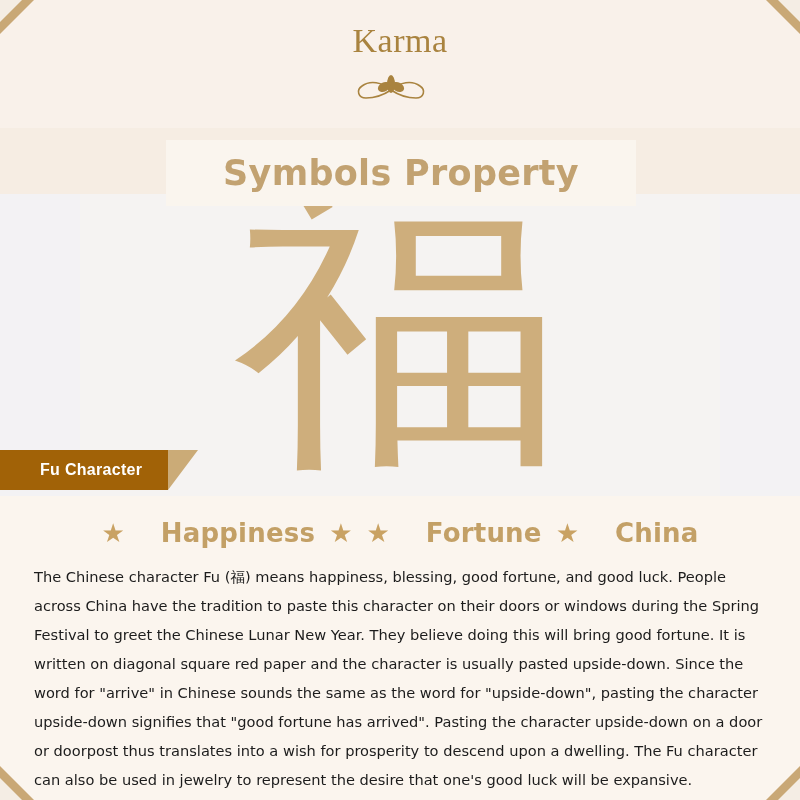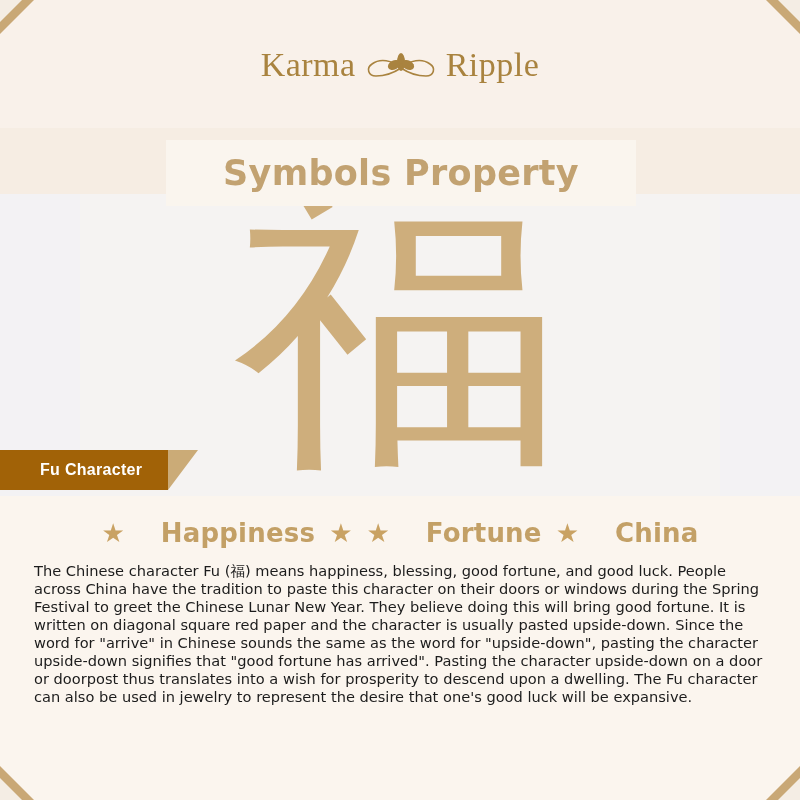--- a/index.html
+++ b/index.html
@@ -77,23 +77,24 @@
     width: 800px;
     height: 128px;
     background: #f9f1ea;
     display: flex;
     align-items: center;
     justify-content: center;
     z-index: 2;
   }
   .brand {
     display: flex;
-    align-items: flex-end;
+    align-items: flex-start;
     gap: 6px;
     color: #a98348;
+    flex-direction: column;
   }
   .brand-word {
     font-family: "Liberation Serif", serif;
     font-size: 34px;
     letter-spacing: 0.5px;
     color: #a9833f;
   }
   .brand-mark {
     width: 78px;
     height: 40px;
@@ -220,21 +221,21 @@
     font-size: 26px;
     color: #c3a066;
     letter-spacing: 0.2px;
     margin-left: 28px;
   }
 
   .body-text {
     margin: 14px 32px 11px 34px;
     font-family: "DejaVu Sans", sans-serif;
     font-size: 14.6px;
-    line-height: 18px;
+    line-height: 29px;
     color: #1c1c1c;
     text-align: left;
   }
 </style>
 </head>
 <body>
 
 <div class="page">
 
   <div class="hero">
@@ -251,21 +252,20 @@
             <path d="M39 24 C30 16, 18 14, 10 20 C4 24, 6 32, 14 32 C24 32, 33 28, 39 24 Z"></path>
             <path d="M39 24 C48 16, 60 14, 68 20 C74 24, 72 32, 64 32 C54 32, 45 28, 39 24 Z"></path>
           </g>
           <g fill="#a9833f">
             <ellipse cx="39" cy="18" rx="4" ry="9"></ellipse>
             <ellipse cx="32" cy="21" rx="6.5" ry="4.5" transform="rotate(-28 32 21)"></ellipse>
             <ellipse cx="46" cy="21" rx="6.5" ry="4.5" transform="rotate(28 46 21)"></ellipse>
           </g>
         </svg>
       </span>
-      <span class="brand-word">Ripple</span>
     </div>
   </div>
 
   <div class="title-band"></div>
   <div class="title-plate">
     <span class="title-text">Symbols Property</span>
   </div>
 
   <div class="ribbon">
     <div class="ribbon-body">Fu Character</div>

